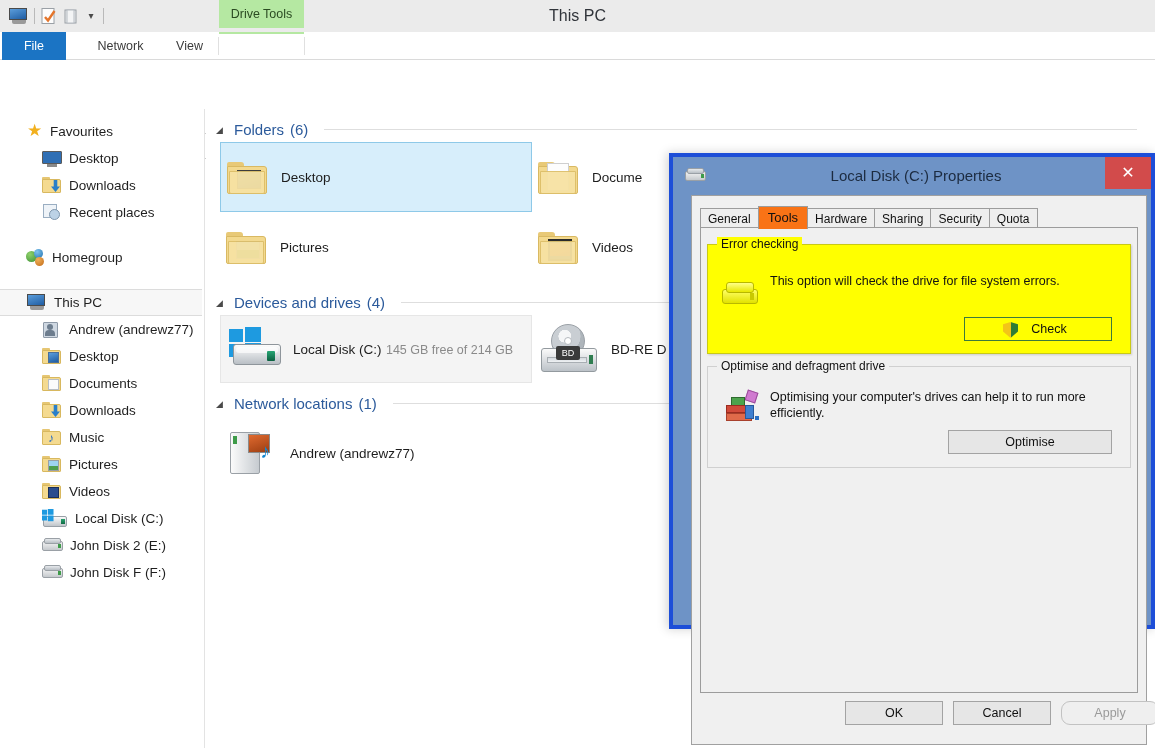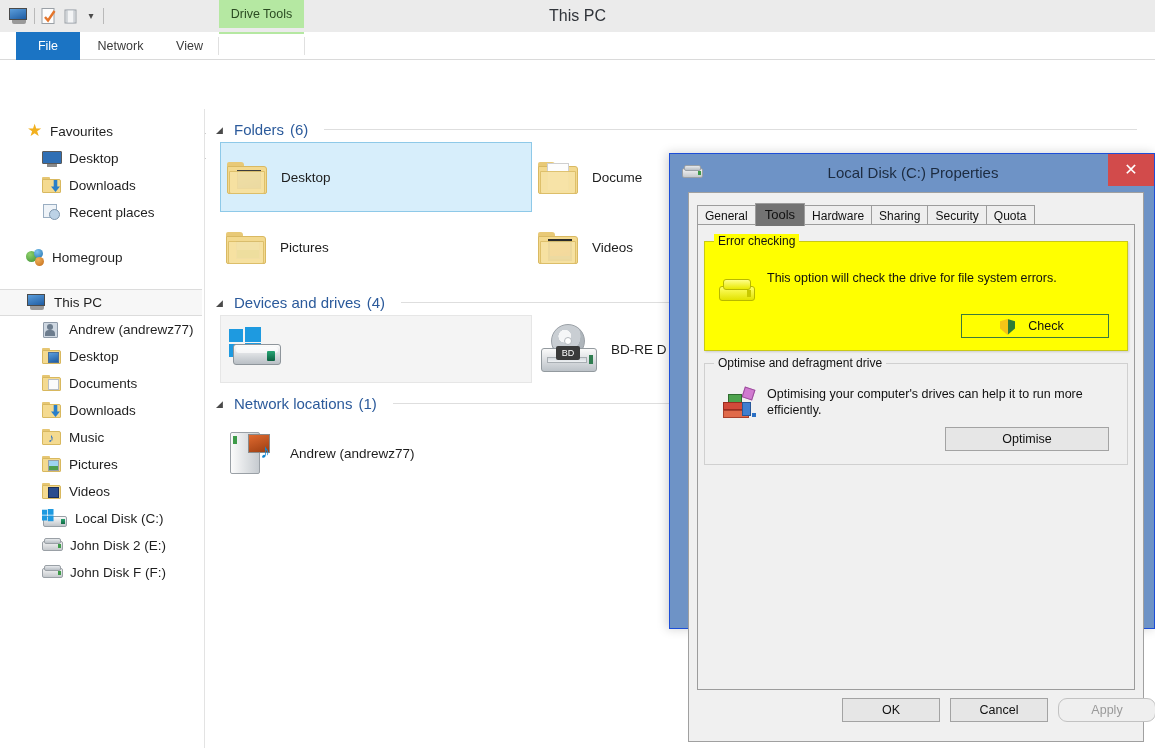--- a/index.html
+++ b/index.html
@@ -46,21 +46,21 @@
   }
   .tabstrip .ctx-band {
     position:absolute; left:219px; top:0; width:85px; height:2px; background:#b5e8a2;
   }
   .tab {
     position: absolute; top: 0; height: 28px; line-height: 28px;
     font-size: 12.5px; color: #3b3b3b; text-align: center;
     cursor: default;
   }
   .tab.file {
-    left: 16px; width: 64px; background: #1b74c4; color: #ffffff;
+    left: 2px; width: 64px; background: #1b74c4; color: #ffffff;
   }
   .tab.computer { left: 82px; width: 77px; }
   .tab.view { left: 166px; width: 47px; }
   .tab.manage { left: 223px; width: 76px; margin-top: 30px; }
   .tabstrip .divider-r {
     position:absolute; top:5px; height:18px; width:1px; background:#e0e0e0;
   }
 
   
   .addrbar {
@@ -278,21 +278,21 @@
 
   
   .glyph-pic { background:linear-gradient(180deg,#9ed3f2 0 55%, #4f9e4f 56% 100%); border:1px solid #9aa0a6;}
   .glyph-vid { background:#2b4d8e; border:1px solid #1b2f59;}
   .glyph-doc { background:#fbfbfb; border:1px solid #b7bdc3;}
 
   
   #dialog {
     position:absolute; left:669px; top:153px; width:486px; height:476px;
     background:#6e93c6;
-    border:1px solid #1d4ed8;
+    border:4px solid #1d4ed8;
     box-shadow: -2px 0 10px rgba(0,0,0,.18);
   }
   .dlg-title {
     position:absolute; left:0; top:0; width:486px; height:38px;
     color:#1c2b40; font-size:15px; line-height:38px; text-align:center;
   }
   .dlg-icon { position:absolute; left:12px; top:11px; }
   .dlg-close {
     position:absolute; right:0px; top:0px; width:46px; height:32px;
     background:#d24b4b; color:#ffffff; font-size:16px; line-height:32px; text-align:center;
@@ -303,21 +303,21 @@
     background:#f0f0f0; border:1px solid #a0a0a0;
   }
 
   
   .tabrow { position:absolute; left:8px; top:10px; height:22px; display:flex; align-items:flex-end; }
   .dtab {
     height:20px; line-height:20px; padding:0 7px; font-size:12px; color:#111;
     background:#eeeeee; border:1px solid #9c9c9c; border-bottom:none; margin-right:-1px;
   }
   .dtab.active {
-    background:#737373; height:23px; line-height:22px; font-size:13px; padding:0 9px;
+    background:#f97316; height:23px; line-height:22px; font-size:13px; padding:0 9px;
     border-color:#9c9c9c; position:relative; z-index:3; margin-bottom:-1px;
   }
   .tabpage {
     position:absolute; left:8px; top:31px; width:438px; height:466px;
     background:#f0f0f0; border:1px solid #9c9c9c;
   }
 
   
   .gbox { position:absolute; border:1px solid #d0d0d0; }
   .gbox-legend { position:absolute; top:-8px; left:9px; padding:0 4px; font-size:12px; color:#111; }
@@ -627,20 +627,27 @@
           <span class="wl">
               <i></i>
               <i></i>
               <i></i>
               <i></i>
             </span>
           <i class="body"></i>
             <i class="shine"></i>
             <i class="led"></i>
         </span>
+        <span class="d-body">
+          <span class="drive-name">Local Disk (C:)</span>
+          <span class="bar-outer">
+            <span class="bar-inner" id="cbar" style="width: 32%;"></span>
+          </span>
+          <span class="drive-free">145 GB free of 214 GB</span>
+        </span>
       </div>
       <div class="drive-tile plain">
         <span class="ic bdre">
           <i class="disc"></i>
             <i class="hole"></i>
             <i class="tray"></i>
             <i class="slot"></i>
             <i class="led2"></i>
           <span class="bdtag">BD</span>
         </span>

